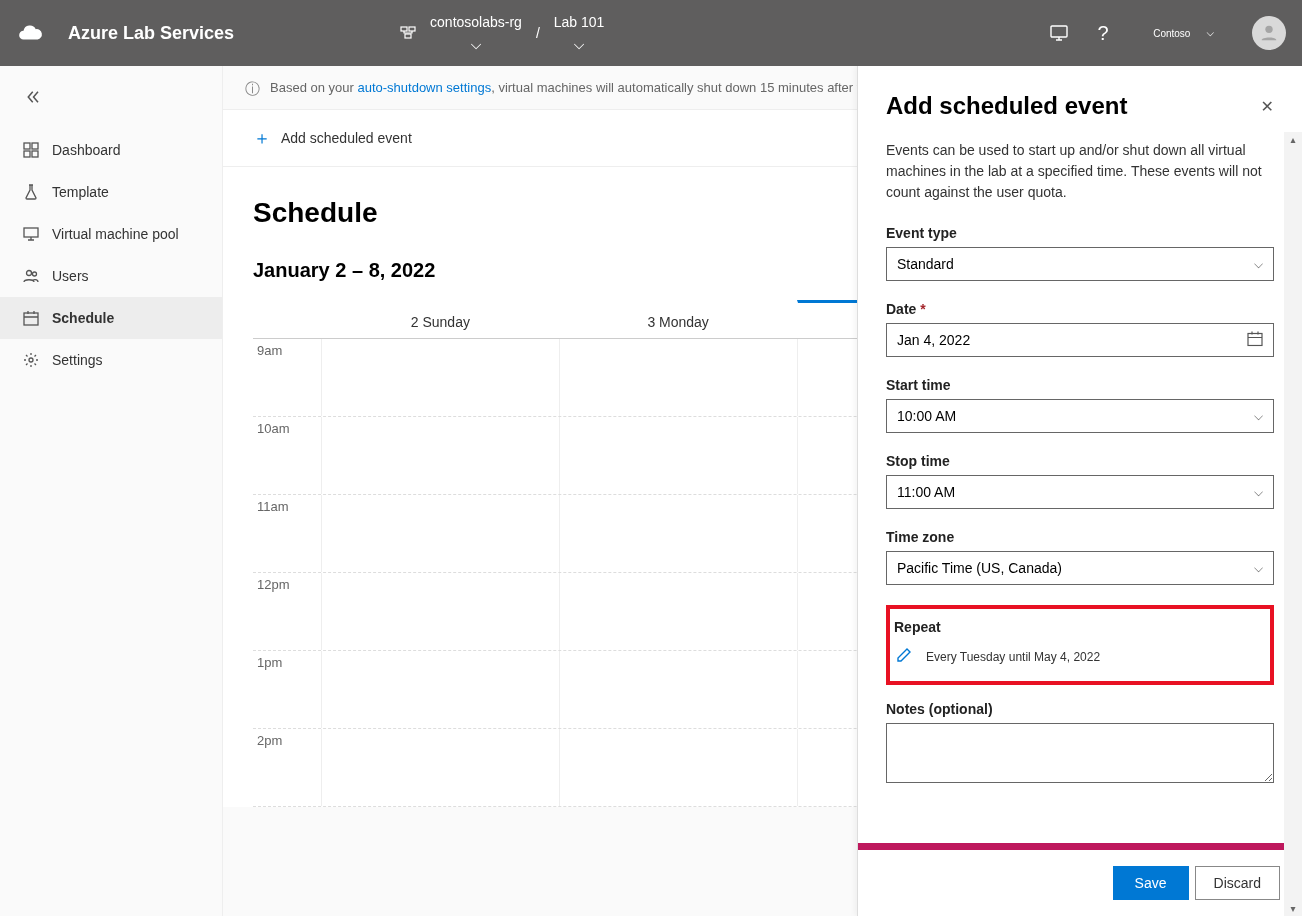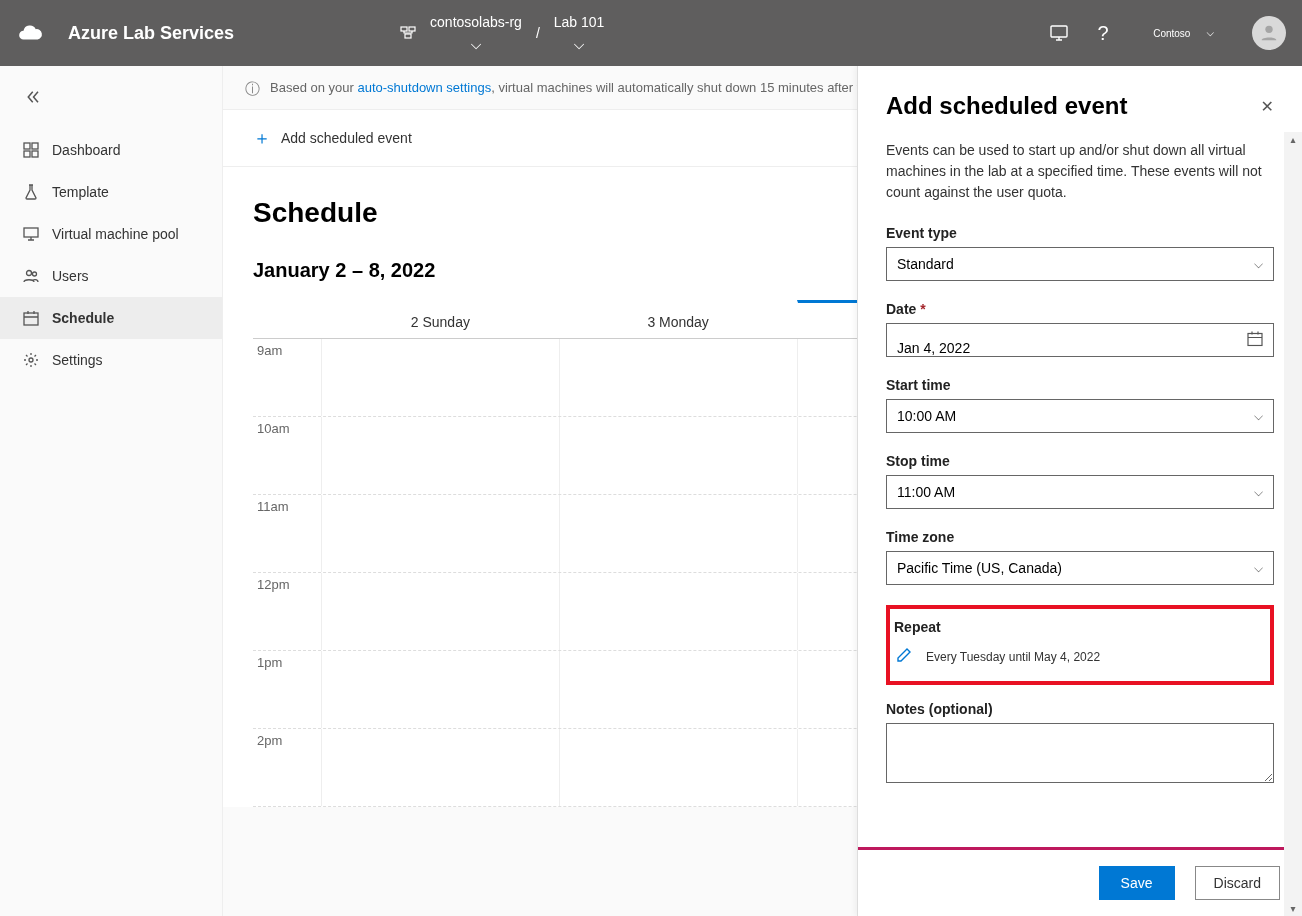--- a/index.html
+++ b/index.html
@@ -58,32 +58,32 @@
 .panel-header { display:flex; align-items:center; justify-content:space-between; padding: 26px 28px 10px 28px; }
 .panel-header h2 { font-size:24px; font-weight:600; }
 .panel-close { font-size:16px; color:#555; cursor:pointer; }
 .panel-body { flex:1; overflow-y:auto; padding: 10px 28px 0 28px; }
 .panel-desc { font-size:14px; color:#333; line-height:1.5; margin-bottom: 22px; }
 .form-group { margin-bottom: 20px; }
 .form-label { font-size:14px; font-weight:600; color:#222; margin-bottom:6px; display:block; }
 .req { color:#a4262c; }
 .form-select, .form-input { width:100%; height:34px; border:1px solid #666; padding: 0 10px; font-size:14px; background:#fff; display:flex; align-items:center; justify-content:space-between; cursor:pointer; }
 .form-select .chev { color:#555; font-size:12px; }
-.date-input { position:relative;align-items:flex-end; }
+.date-input { position:relative; }
 .date-input .cal-ico { position:absolute; right:10px; top:50%; transform:translateY(-50%); color:#555; font-size:14px; }
 
 .repeat-box { border:4px solid #e81123; padding: 10px 10px 14px 2px; margin-bottom:16px; }
 .repeat-box .form-label { padding-left:2px; }
 .repeat-row { display:flex; align-items:center; gap:14px; padding-top:6px; padding-left:4px; }
 .repeat-row .pencil { color:#0078d4; font-size:16px; }
 .repeat-text { font-size:12px; color:#333; }
 
 .notes-area { width:100%; height:60px; border:1px solid #666; }
 
-.panel-footer { border-top:3px solid #be185d; padding: 16px 22px; display:flex; justify-content:flex-end; gap:20px; }
+.panel-footer { border-top:7px solid #be185d; padding: 16px 22px; display:flex; justify-content:flex-end; gap:6px; }
 .btn-primary { background:#0078d4; color:#fff; border:none; padding:8px 22px; font-size:14px; cursor:pointer; }
 .btn-secondary { background:#fff; color:#333; border:1px solid #888; padding:8px 18px; font-size:14px; cursor:pointer; }
 
 .scroll-indicator { position:absolute; right:0; top:66px; bottom:0; width:18px; background:#f3f3f3; display:flex; flex-direction:column; justify-content:space-between; align-items:center; padding:2px 0; color:#666; font-size:10px; }
 </style>
 </head>
 <body>
 
 <div class="topbar">
   <div class="logo">

